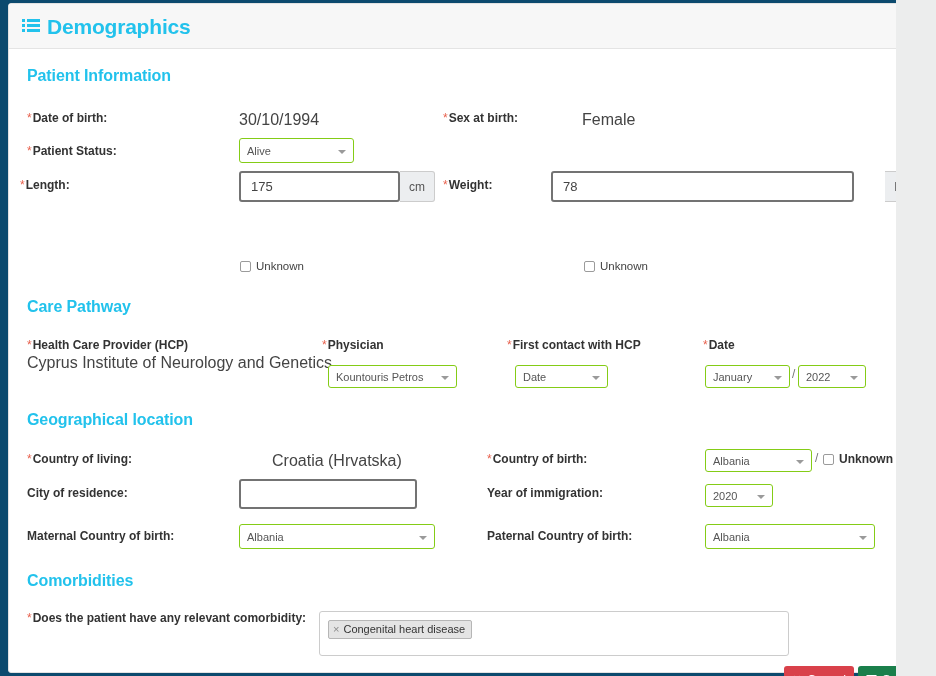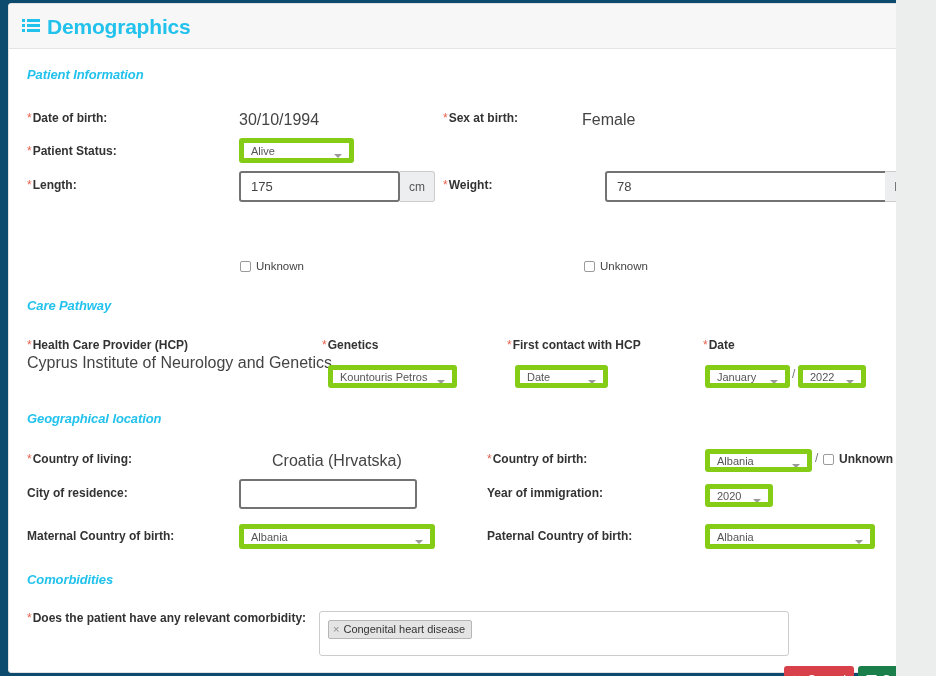--- a/index.html
+++ b/index.html
@@ -59,24 +59,23 @@
   }
   
   .card-body {
     position: relative;
     padding: 0;
     height: 623px;
   }
   .section-title {
     position: absolute;
     color: #22c2ec;
-    font-size: 13px;
+    font-size: 16px;
     font-weight: bold;
     letter-spacing: -0.1px;
-    font-style: italic;
   }
   .lbl {
     position: absolute;
     font-size: 12px;
     font-weight: bold;
     color: #333333;
     white-space: nowrap;
   }
   .lbl .req {
     color: #e8614d;
@@ -88,21 +87,21 @@
     position: absolute;
     font-size: 16px;
     color: #444444;
     white-space: nowrap;
   }
   
   .sel {
     position: absolute;
     height: 23px;
     background: #ffffff;
-    border: 5px solid #84cc16;
+    border: 1px solid #84cc16;
     border-radius: 3px;
     font-size: 11px;
     color: #555555;
     display: flex;
     align-items: center;
     padding-left: 7px;
     padding-right: 16px;
     white-space: nowrap;
     overflow: hidden;
   }
@@ -258,49 +257,49 @@
       <div class="lbl" style="left:434px; top:62px;">
         <span class="req">*</span><span>Sex at birth:</span>
       </div>
       <div class="val" style="left:573px; top:62px;">Female</div>
 
       <div class="lbl" style="left:18px; top:95px;">
         <span class="req">*</span><span>Patient Status:</span>
       </div>
       <div class="sel tall" style="left:230px; top:89px; width:115px;">Alive</div>
 
-      <div class="lbl" style="left:18px; top:129px;">
+      <div class="lbl" style="left:11px; top:129px;">
         <span class="req">*</span><span>Length:</span>
       </div>
       <div class="tinput" style="left:230px; top:122px; width:161px; height:31px;" placeholder="175">175</div>
       <div class="unit" style="left:391px; top:122px; width:35px; height:31px;">cm</div>
       <div class="cbx" style="left:231px; top:211px;">
         <span class="box"></span>
         <span>Unknown</span>
       </div>
 
       <div class="lbl" style="left:434px; top:129px;">
         <span class="req">*</span><span>Weight:</span>
       </div>
-      <div class="tinput" style="left:596px; top:122px; width:303px; height:31px;">78</div>
+      <div class="tinput" style="left:542px; top:122px; width:303px; height:31px;">78</div>
       <div class="unit" style="left:876px; top:122px; width:34px; height:31px;">Kg</div>
       <div class="cbx" style="left:575px; top:211px;">
         <span class="box"></span>
         <span>Unknown</span>
       </div>
 
       <div class="section-title" style="left:18px; top:249px;">Care Pathway</div>
 
       <div class="lbl" style="left:18px; top:289px;">
         <span class="req">*</span><span>Health Care Provider (HCP)</span>
       </div>
       <div class="val" style="left:18px; top:305px;">Cyprus Institute of Neurology and Genetics</div>
 
       <div class="lbl" style="left:313px; top:289px;">
-        <span class="req">*</span><span>Genetics</span>
+        <span class="req">*</span><span>Physician</span>
       </div>
       <div class="sel" style="left:319px; top:316px; width:129px;">Kountouris Petros</div>
 
       <div class="lbl" style="left:498px; top:289px;">
         <span class="req">*</span><span>First contact with HCP</span>
       </div>
       <div class="sel" style="left:506px; top:316px; width:93px;">Date</div>
 
       <div class="lbl" style="left:694px; top:289px;">
         <span class="req">*</span><span>Date</span>

